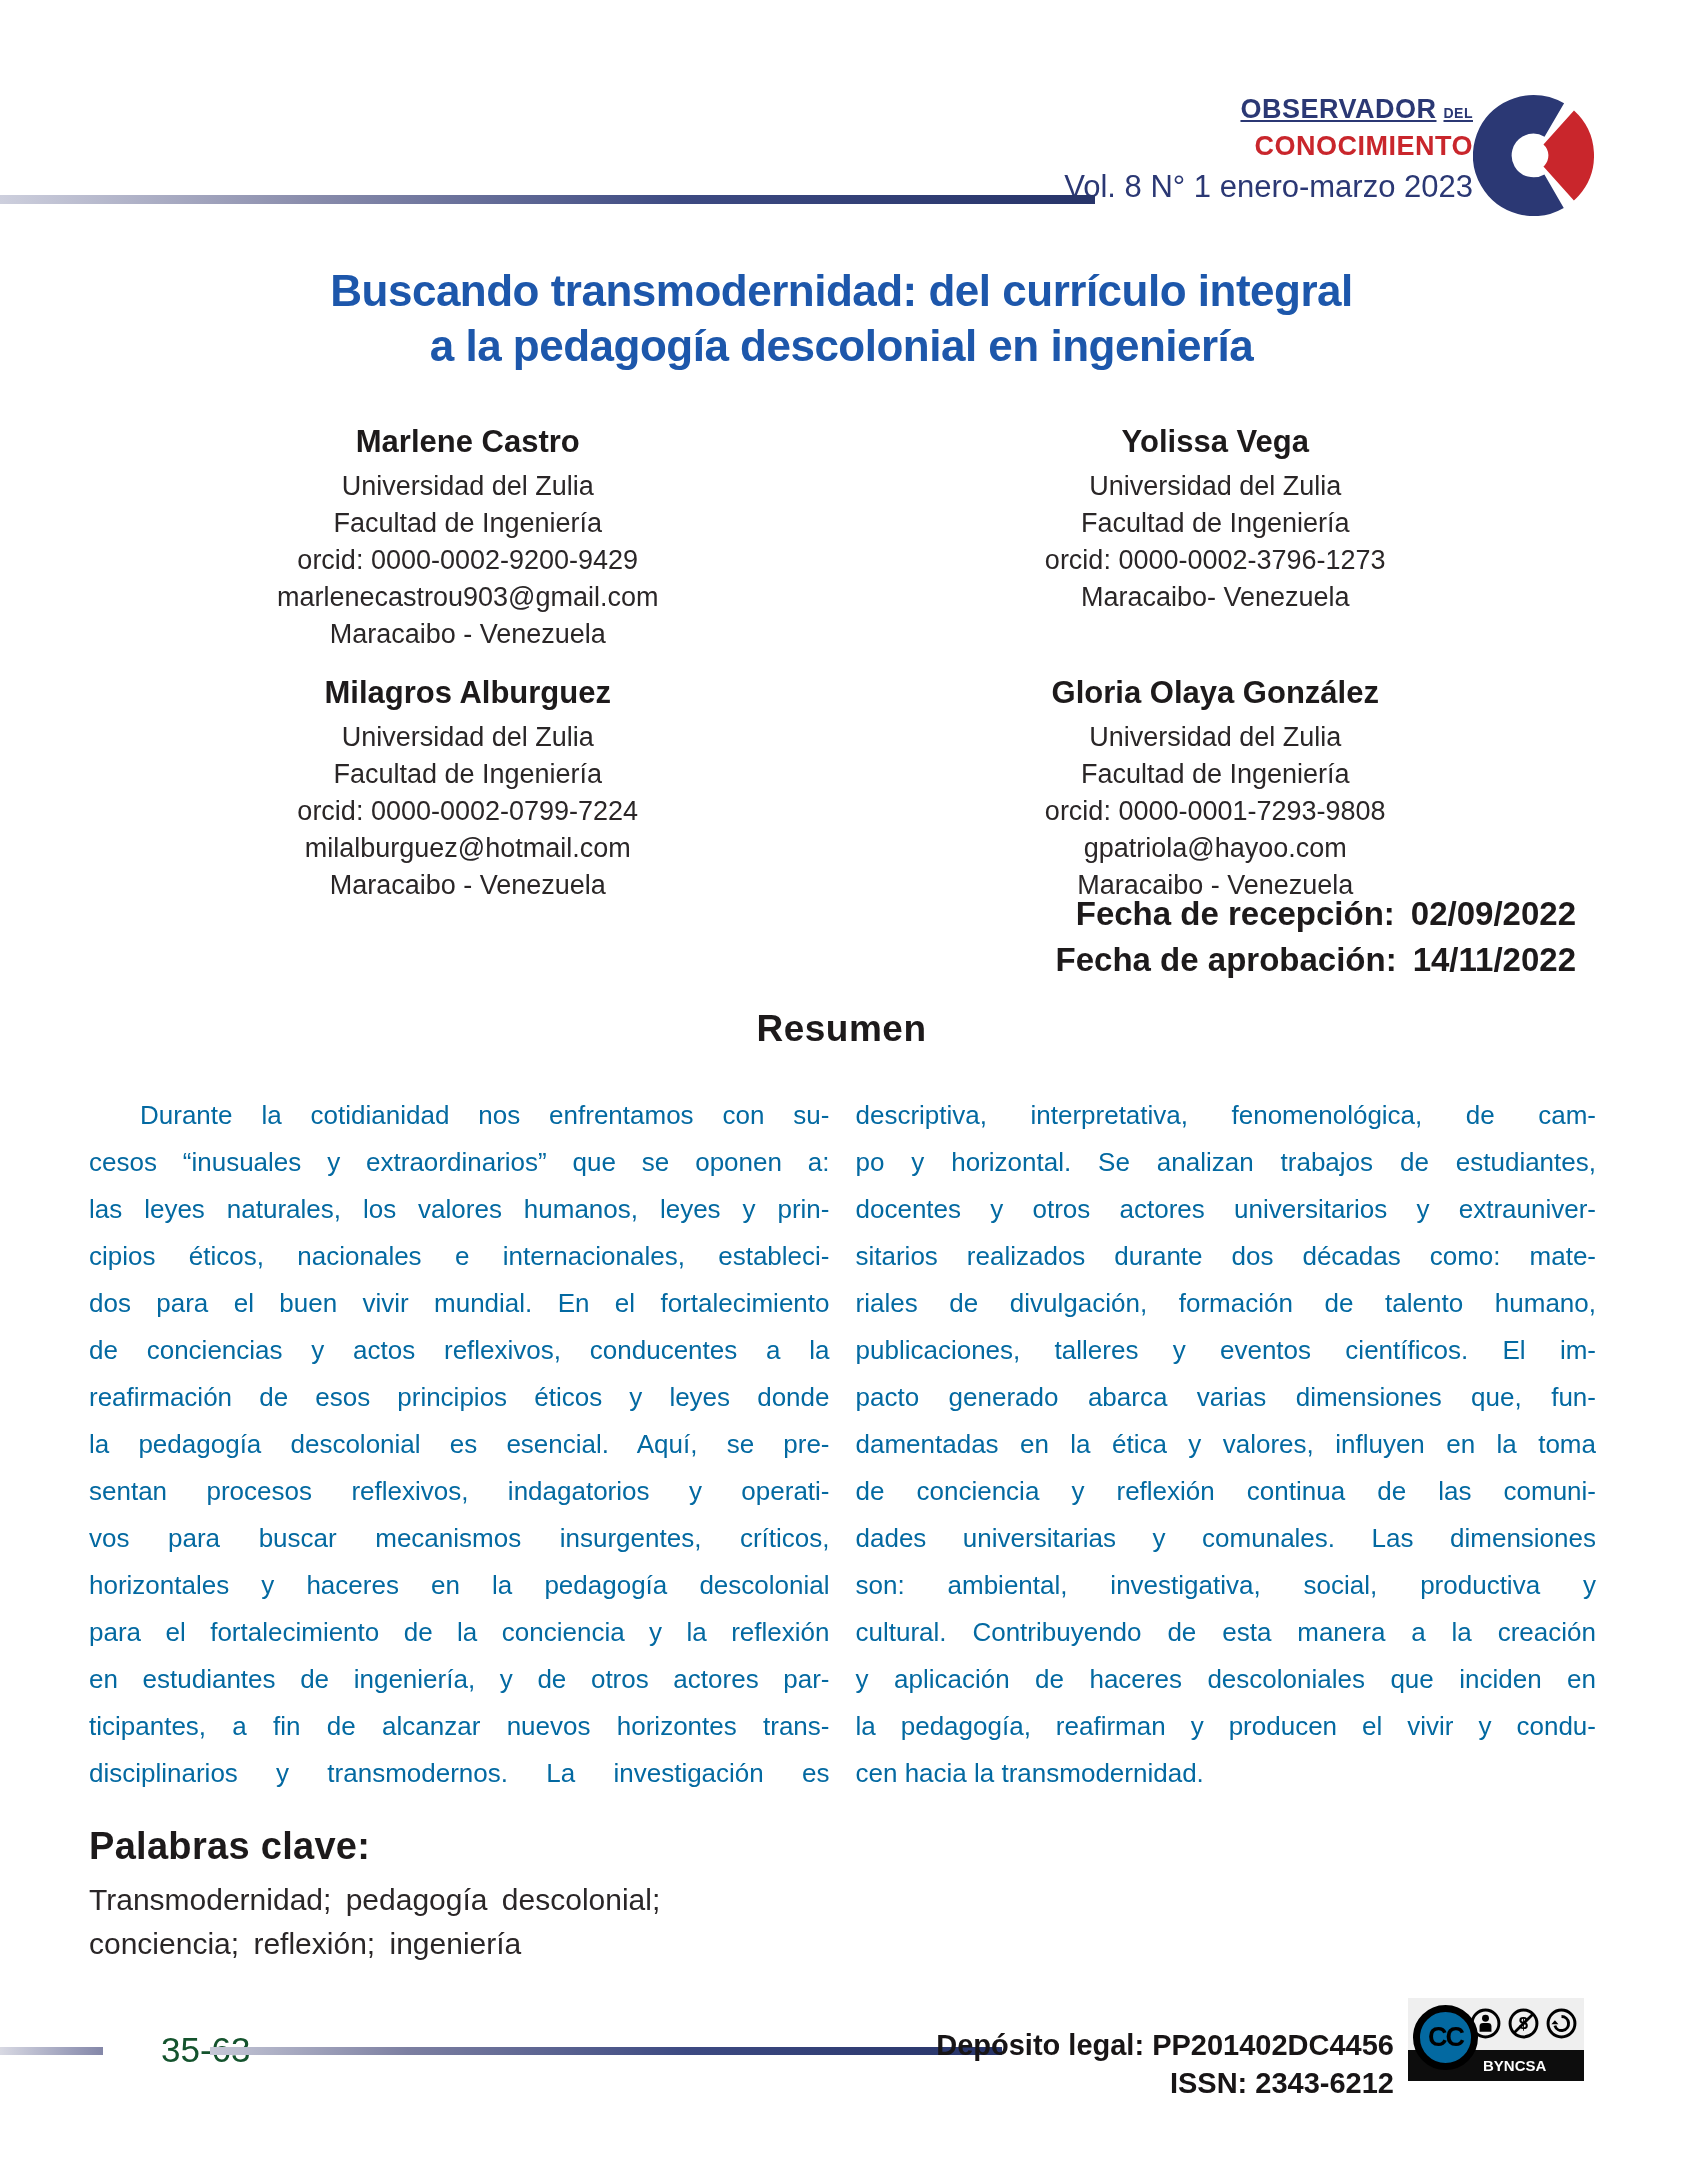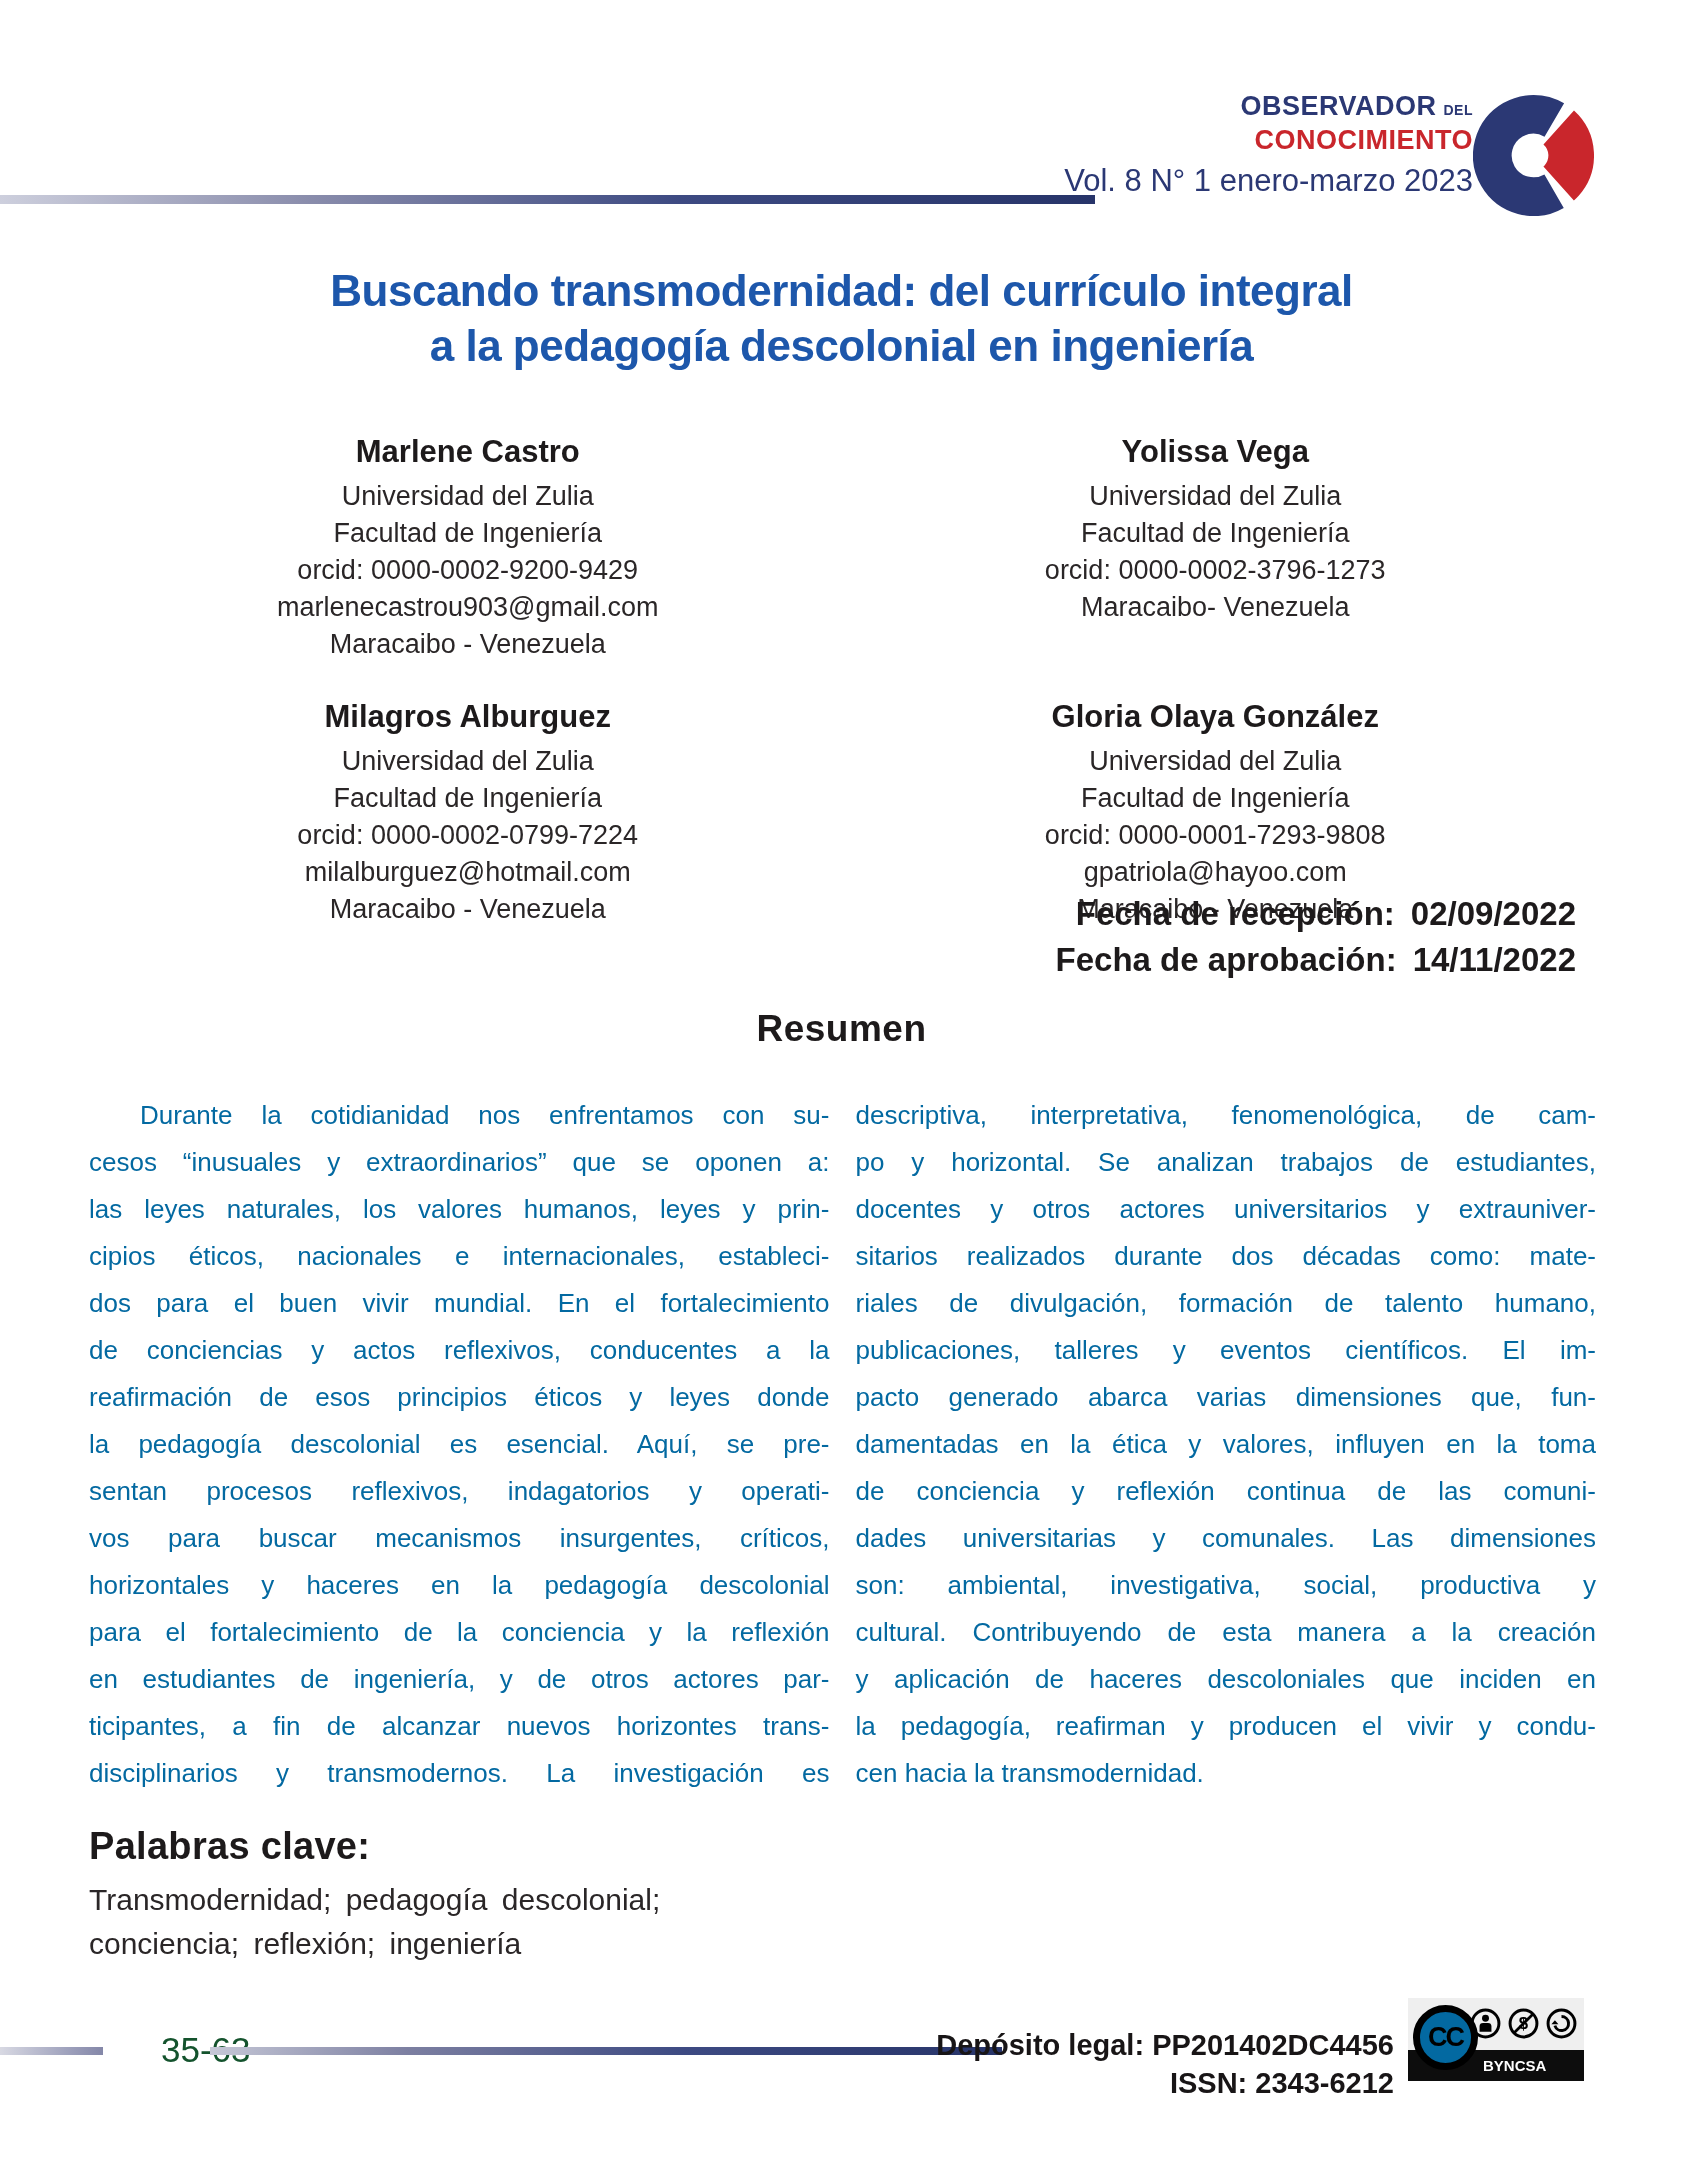--- a/index.html
+++ b/index.html
@@ -3,33 +3,33 @@
 <meta charset="utf-8">
 <style>
   * { margin:0; padding:0; box-sizing:border-box; }
   html,body { background:#ffffff; }
   .page {
     position:relative; width:1683px; height:2178px; background:#ffffff;
     font-family:"Liberation Sans", sans-serif; color:#232020; overflow:hidden;
   }
   
   .brand { position:absolute; top:91px; right:210px; text-align:right; }
-  .brand-row1 { font-size:27px; font-weight:bold; color:#2b3874; letter-spacing:0.5px; line-height:30px; }
+  .brand-row1 { font-size:27px; font-weight:bold; color:#2b3874; letter-spacing:0.5px; line-height:36px;text-decoration:underline; }
   .brand-del  { font-size:14px; font-weight:bold; color:#2b3874; margin-left:7px; letter-spacing:0.5px; }
   .brand-row2 { font-size:27px; font-weight:bold; color:#c9262c; letter-spacing:0.5px; line-height:30px; }
   .brand-vol  { margin-top:9px; font-size:31px; color:#2b3874; line-height:34px; }
   .header-rule { position:absolute; left:0; top:195px; width:1095px; height:9px;
     background:linear-gradient(90deg,#cdcfdd 0%, #8a8dac 28%, #3d4a82 62%, #273469 100%); }
   .logo { position:absolute; left:1473px; top:95px; width:121px; height:121px; }
   
   .title { position:absolute; left:0; top:263px; width:100%; text-align:center;
     color:#1d57ab; font-weight:bold; font-size:44px; line-height:55px; letter-spacing:-0.5px; }
   
-  .authors { position:absolute; left:94px; top:432px; width:1495px;
-    display:grid; grid-template-columns:1fr 1fr; row-gap:34px; }
+  .authors { position:absolute; left:94px; top:422px; width:1495px;
+    display:grid; grid-template-columns:1fr 1fr; row-gap:20px; }
   .author { text-align:center; }
   .author-name { font-size:31px; font-weight:bold; line-height:40px; margin-bottom:6px; color:#1d1a1b; }
   .author-line { font-size:27px; line-height:37px; color:#2a2627; }
   
   .dates { position:absolute; right:107px; top:891px; text-align:right; }
   .date-row { font-size:33px; font-weight:bold; line-height:46px; color:#1d1a1b; }
   .date-row .date-label { margin-right:16px; }
   
   .resumen-heading { position:absolute; left:0; top:1008px; width:100%; text-align:center;
     font-size:37px; font-weight:bold; color:#1d1a1b; letter-spacing:0.5px; }

